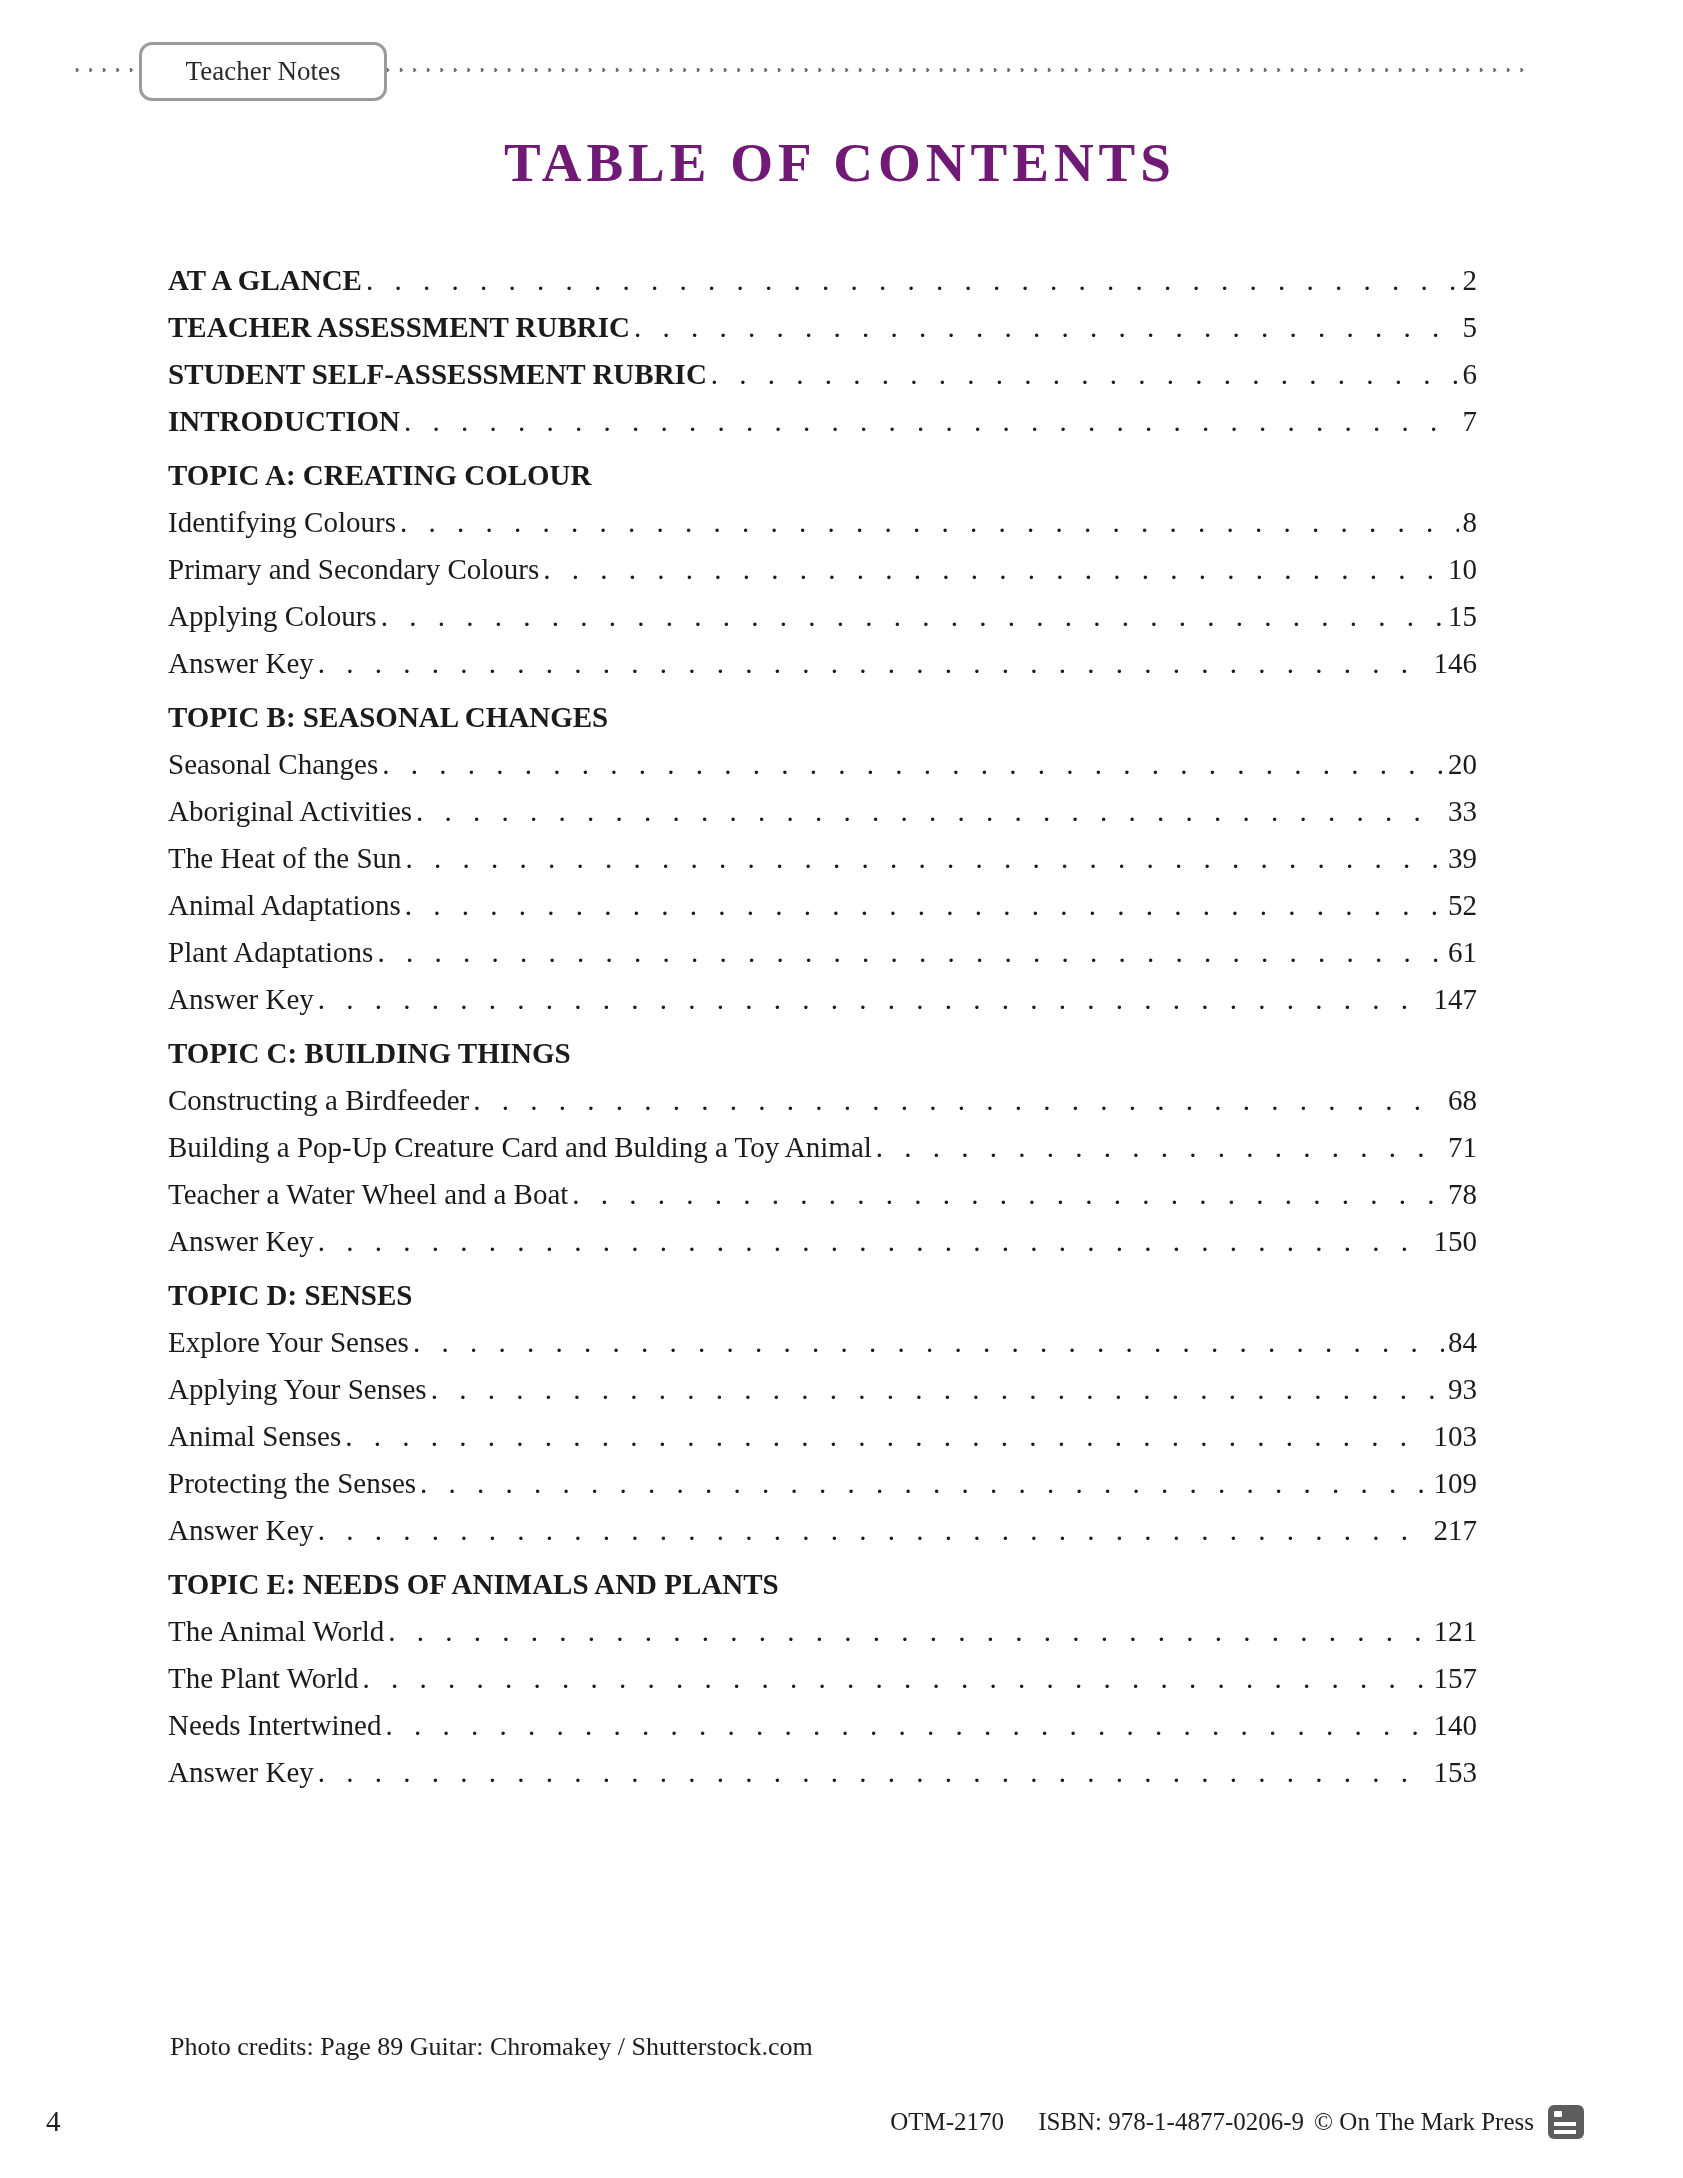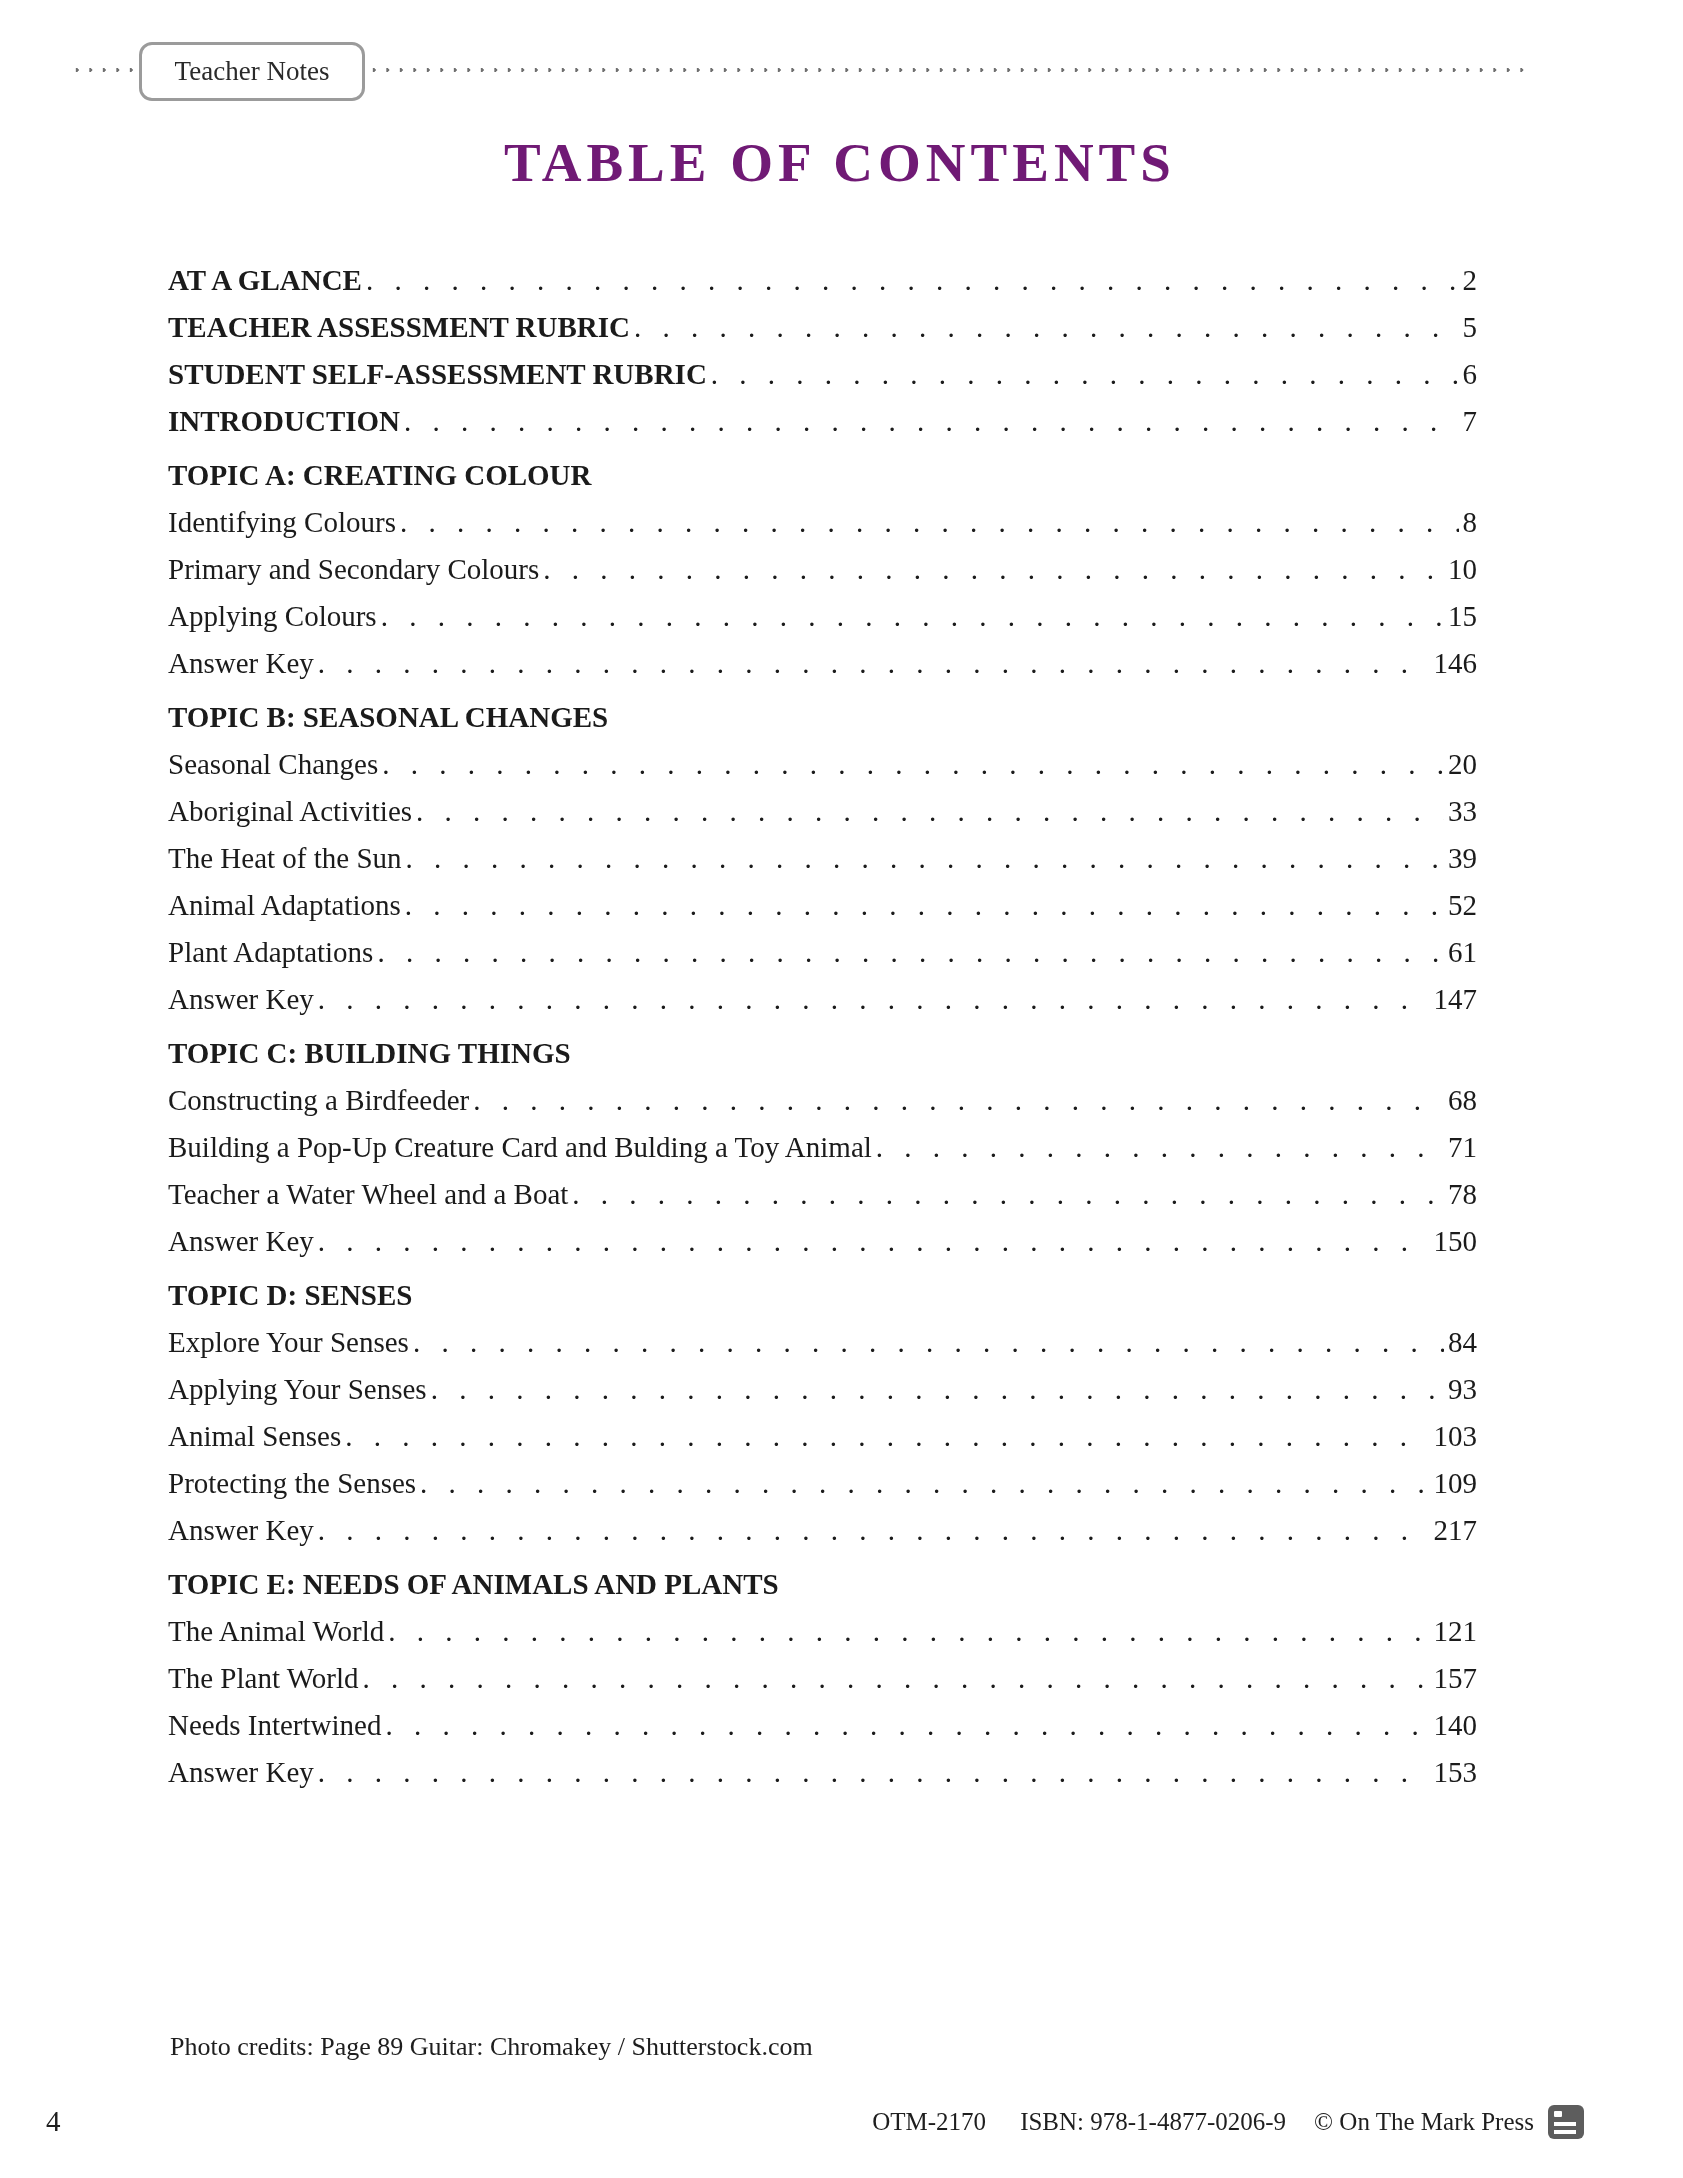--- a/index.html
+++ b/index.html
@@ -15,21 +15,21 @@
   
   .header-rule {
     position: absolute; left: 71px; top: 65px;
     width: 1461px; height: 10px;
     background-image: radial-gradient(ellipse 2.3px 3.6px at 6px 5px, #6f6f6f 60%, rgba(0,0,0,0) 62%);
     background-size: 13.5px 10px;
     background-repeat: repeat-x;
   }
   .teacher-tab {
     position: absolute; left: 139px; top: 42px;
-    width: 226px; height: 59px;
+    width: 248px; height: 59px;
     background: #ffffff;
     border: 3.5px solid #9b9b9b;
     border-radius: 13px;
     display: flex; align-items: center; justify-content: center;
     font-size: 27px; color: #2a2a2a;
   }
 
   
   .page-title {
     position: absolute; top: 131px; left: 184px; width: 1312px;
@@ -77,21 +77,21 @@
   .folio {
     position: absolute; left: 46px; top: 2105px;
     font-size: 29px; color: #1e1e1e;
   }
   .footer-right {
     position: absolute; right: 99px; top: 2105px;
     display: flex; align-items: center;
     font-size: 25px; color: #1e1e1e;
   }
   .footer-right .code { margin-right: 34px; font-family: Liberation Serif, serif; }
-  .footer-right .isbn { margin-right: 28px; }
+  .footer-right .isbn { margin-right: 10px; }
   .footer-right .pub { margin-right: 14px; }
   .press-logo {
     width: 36px; height: 34px;
     background: #5d5d5d;
     border-radius: 6px;
     position: relative;
     flex: 0 0 auto;
   }
   .press-logo::before {
     content: "";

